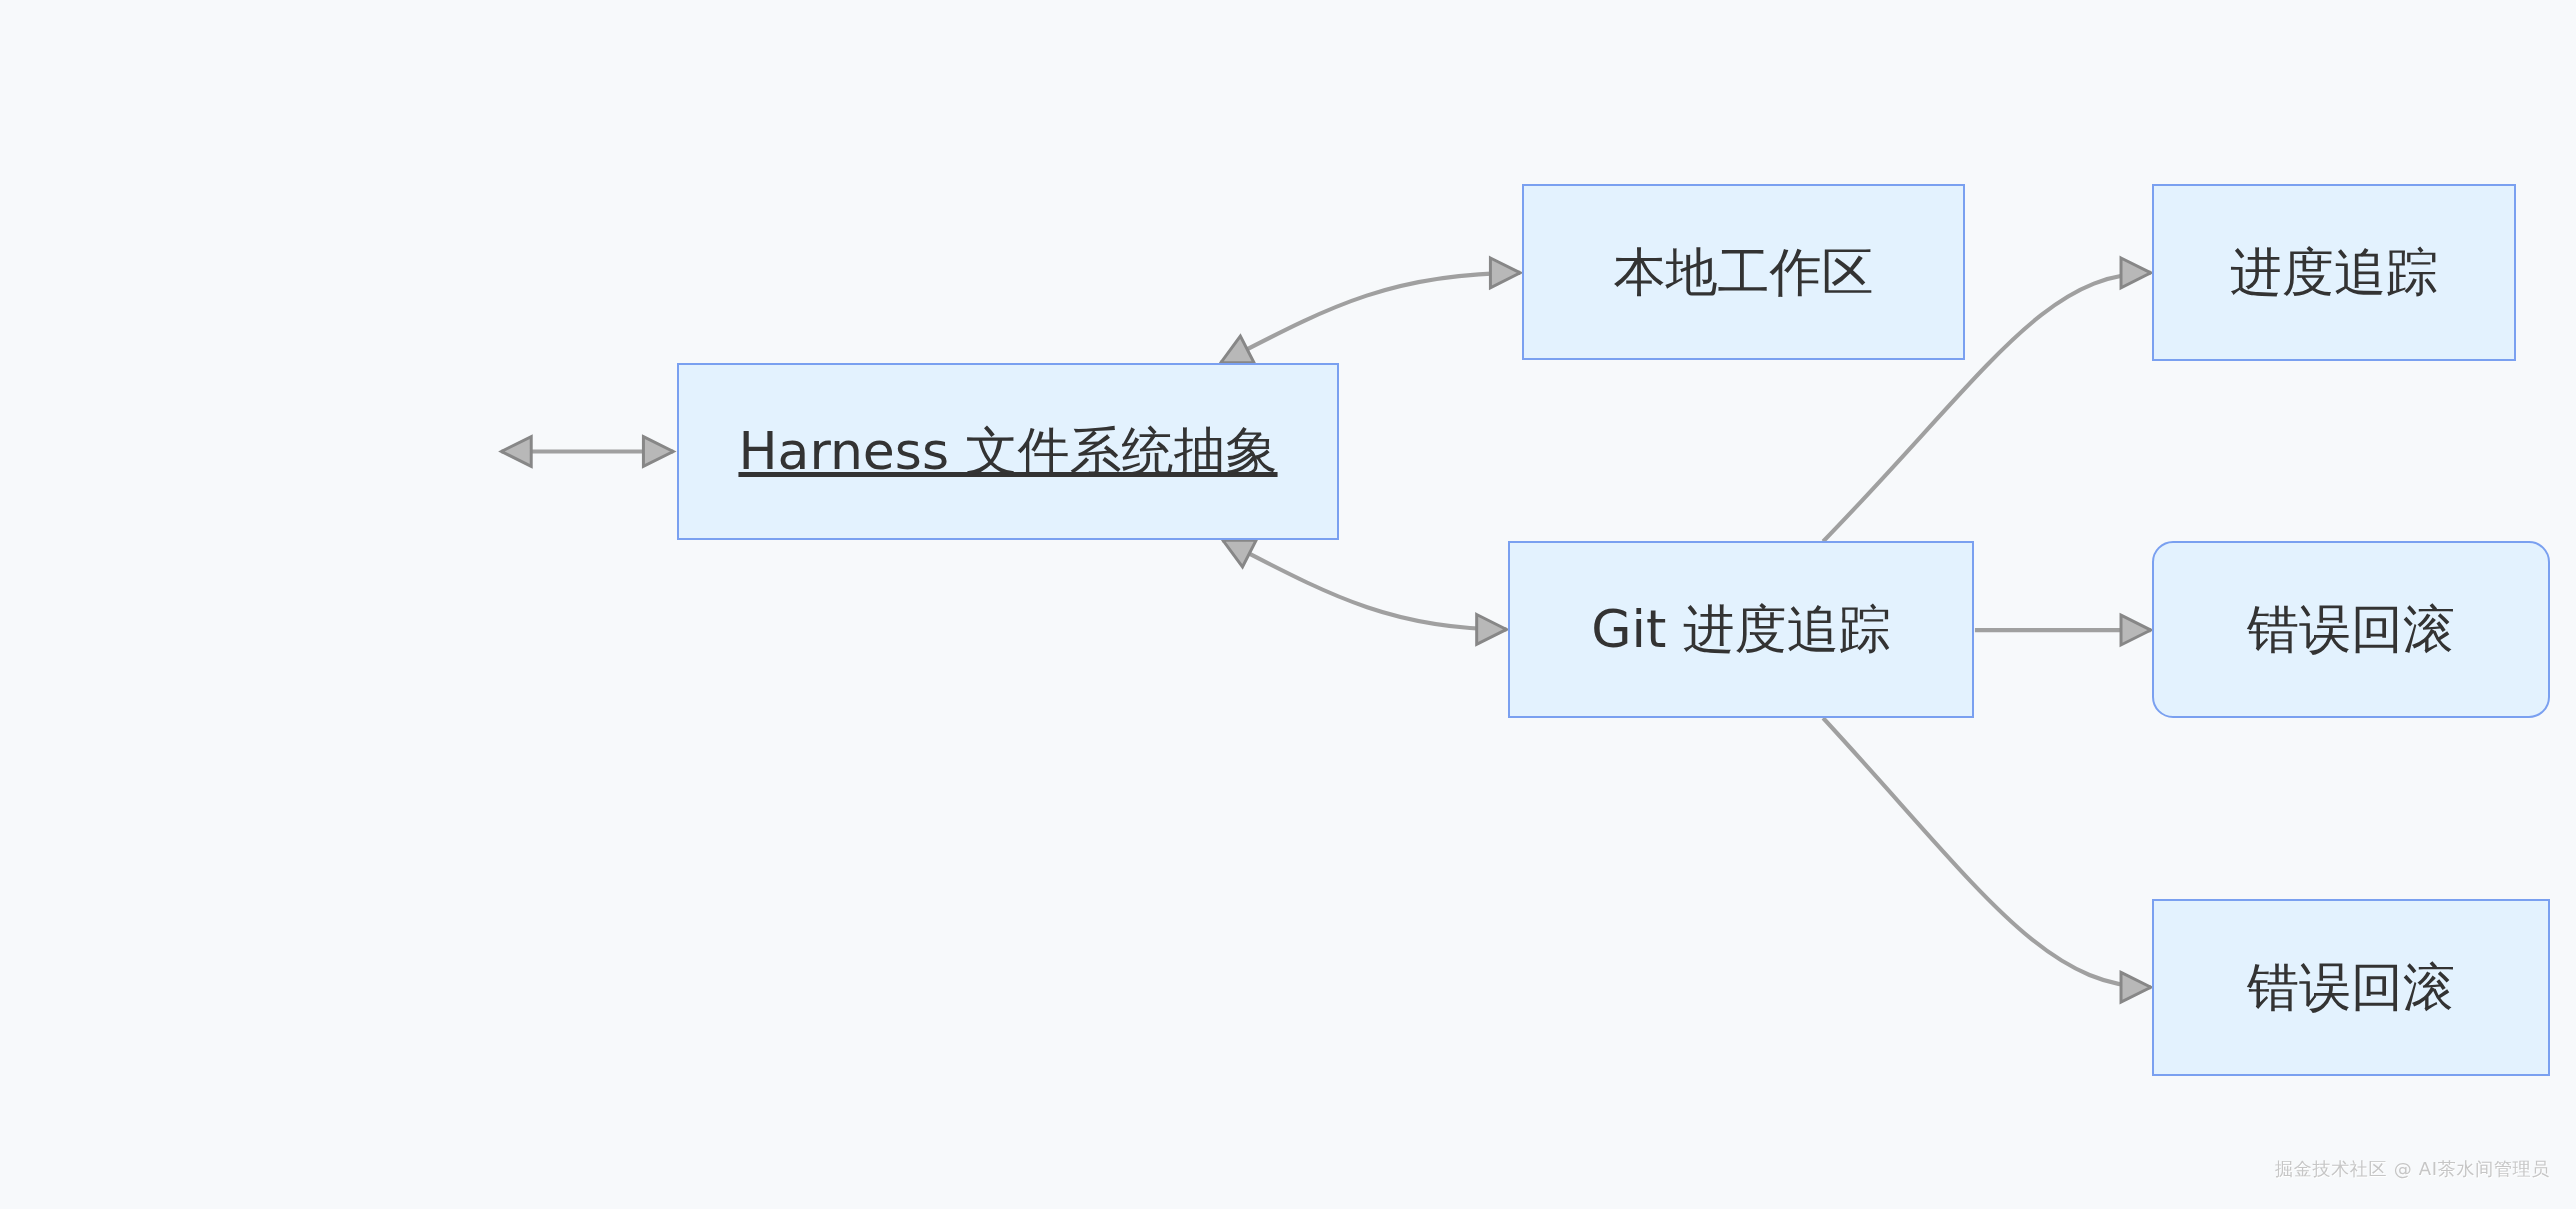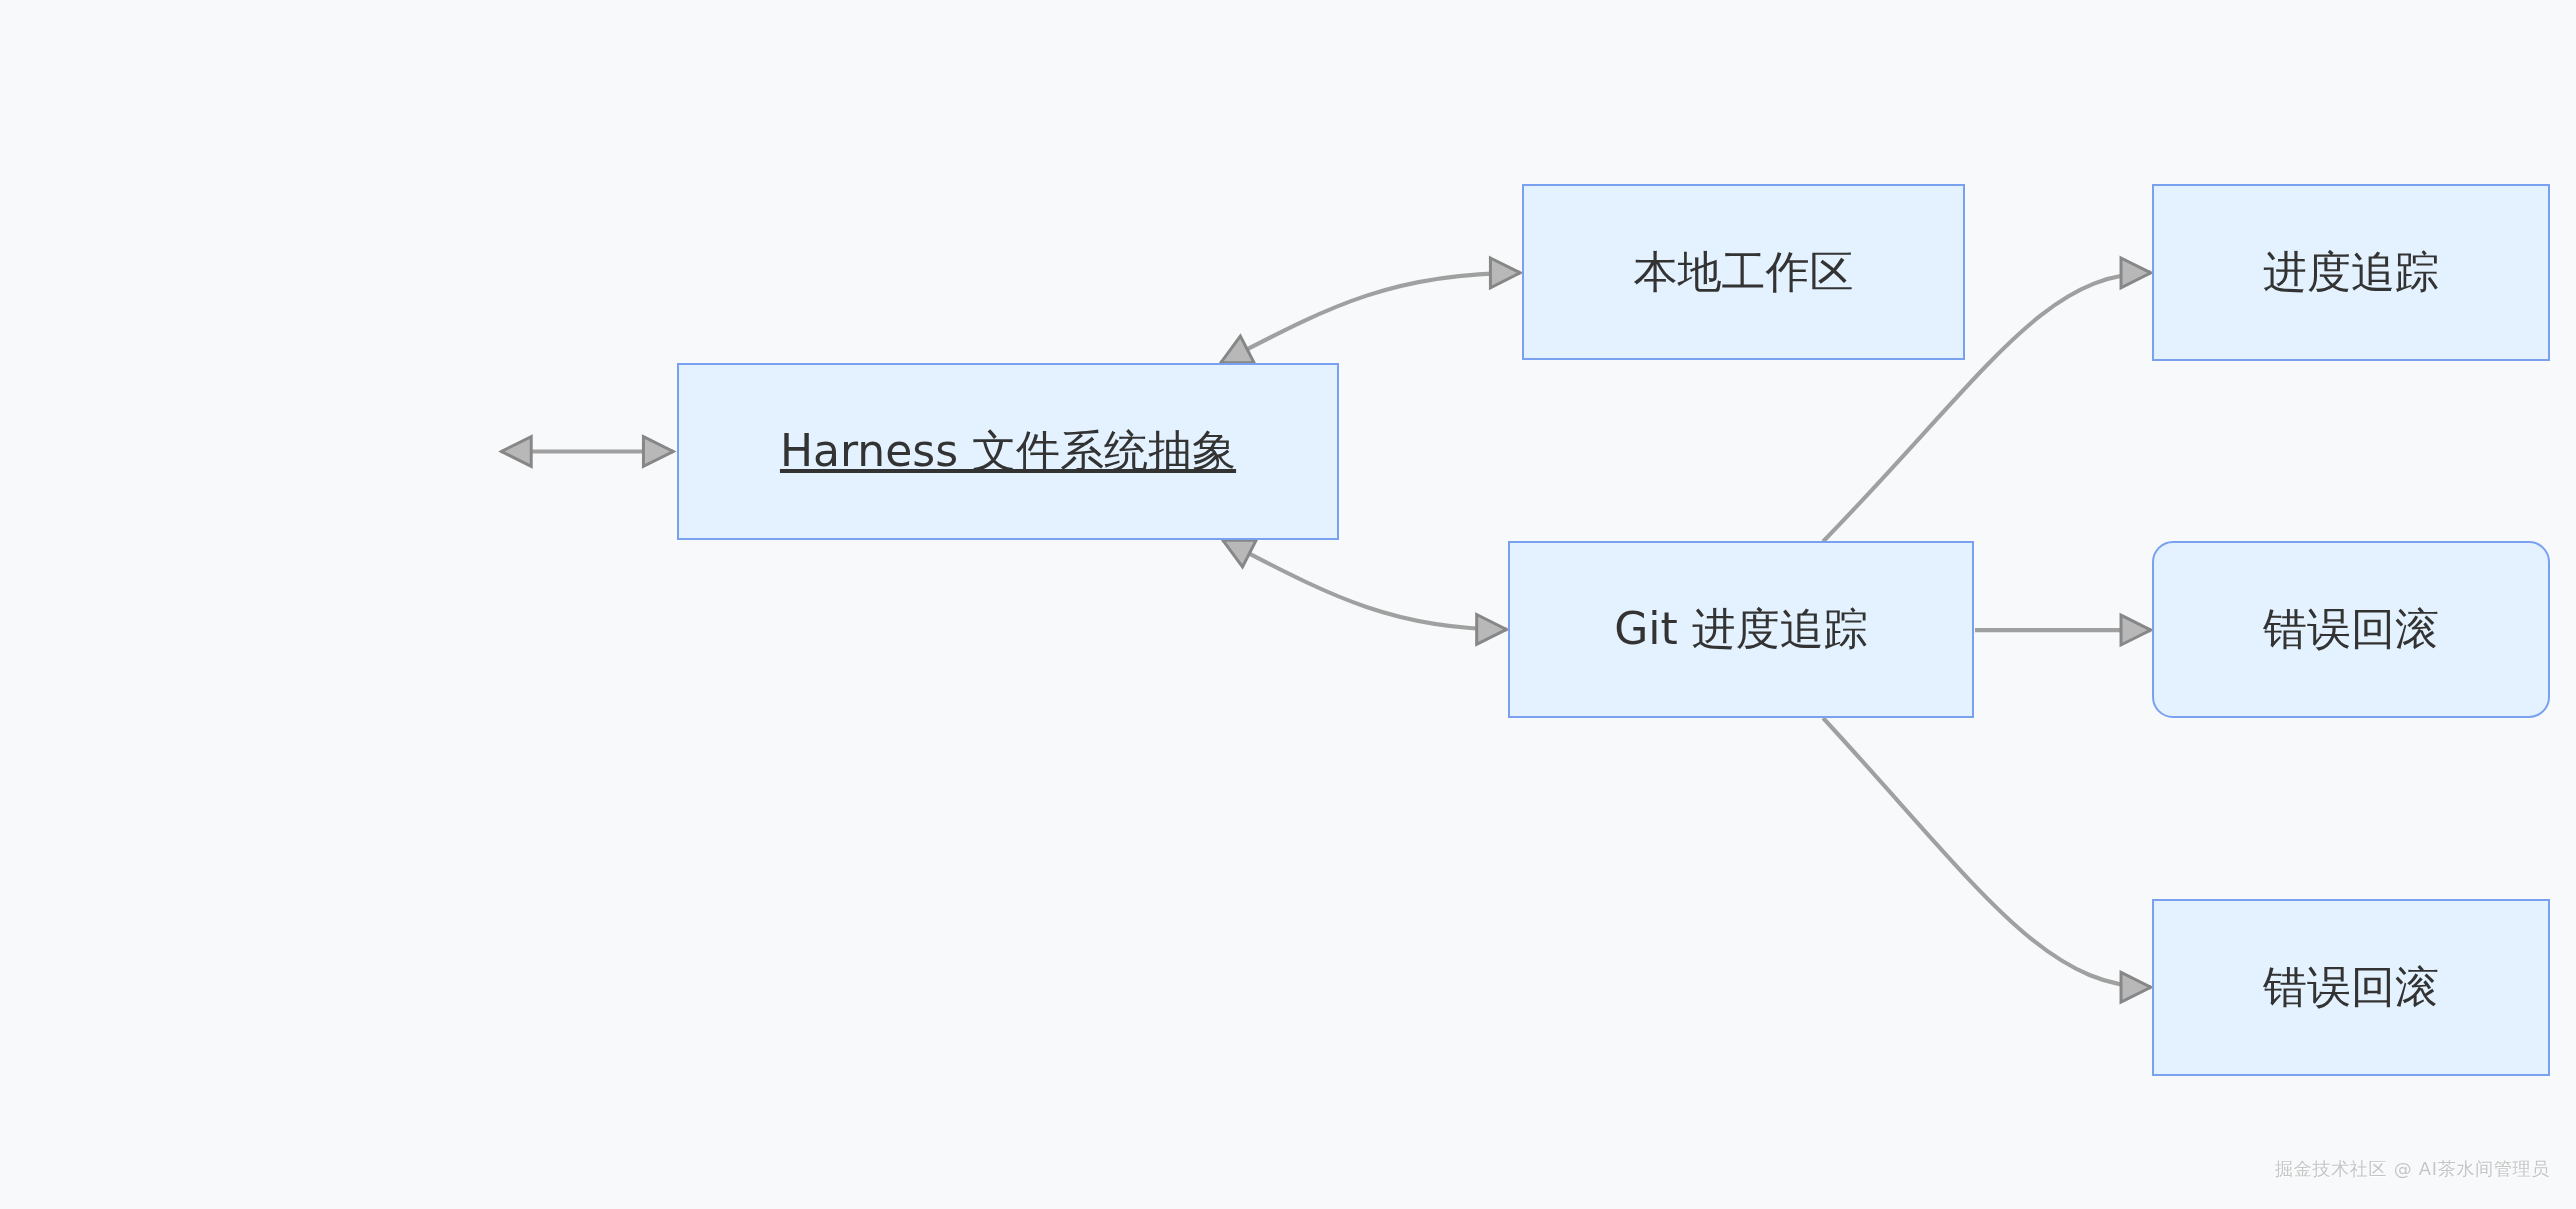--- a/index.html
+++ b/index.html
@@ -28,21 +28,21 @@
   }
   .node{
     position:absolute;
     box-sizing:border-box;
     background:var(--node-fill);
     border:2.7px solid var(--node-border);
     display:flex;
     align-items:center;
     justify-content:center;
     color:var(--text);
-    font-size:44px;
+    font-size:52px;
     line-height:1.2;
     white-space:nowrap;
   }
   .watermark{
     position:absolute;
     right:26px;
     bottom:29px;
     font-size:18px;
     color:var(--watermark);
     text-shadow:0.7px 0.7px 0 #ffffff;
@@ -80,21 +80,21 @@
   </div>
 
   <div class="node" style="left:1522px; top:184px;  width:443px; height:176px;">
     <span>本地工作区</span>
   </div>
 
   <div class="node" style="left:1508px; top:541px;  width:466px; height:177px;">
     <span>Git 进度追踪</span>
   </div>
 
-  <div class="node" style="left:2152px; top:184px;  width:398px; height:177px;">
+  <div class="node" style="left:2152px; top:184px;  width:364px; height:177px;">
     <span>进度追踪</span>
   </div>
 
   <div class="node" style="left:2152px; top:541px;  width:398px; height:177px;border-radius:21px;">
     <span>错误回滚</span>
   </div>
 
   <div class="node" style="left:2152px; top:899px; width:398px; height:177px;">
     <span>错误回滚</span>
   </div>

